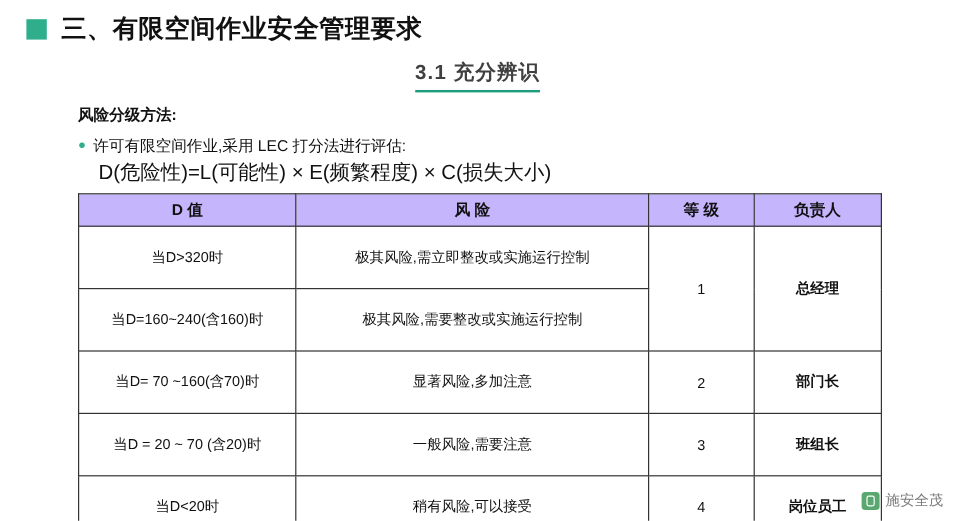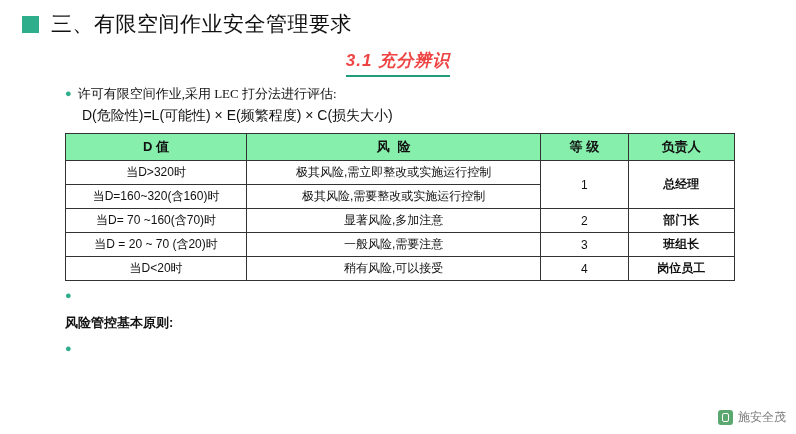--- a/index.html
+++ b/index.html
@@ -29,39 +29,38 @@
   }
   .heading-marker {
     width: 17px;
     height: 17px;
     background: #2fae8c;
     margin-right: 12px;
     flex: 0 0 auto;
   }
   .heading-text {
     font-size: 21px;
-    font-weight: normal;
+    font-weight: bold;
     color: #111111;
     letter-spacing: 0.5px;
   }
 
   
   .section-title-wrap {
     text-align: center;
     margin-top: 11px;
   }
   .section-title {
     display: inline-block;
     font-size: 17px;
     font-weight: bold;
-    color: #ef4444;
+    color: #404040;
     padding-bottom: 3px;
     border-bottom: 2px solid #1f9c7c;
     letter-spacing: 1px;
-    font-style: italic;
   }
 
   
   .content {
     padding: 0 30px 0 65px;
   }
   .subsection {
     margin-top: 14px;
     font-size: 15px;
     font-weight: bold;
@@ -84,57 +83,56 @@
   }
   .bullet-dot {
     color: #2fae8c;
     font-size: 11px;
     line-height: 17px;
     margin-right: 6px;
     flex: 0 0 auto;
   }
   .bullet-text {
     line-height: 17px;
-    font-family: Liberation Serif, serif;
   }
   .formula {
     margin-top: 5px;
     margin-left: 17px;
-    font-size: 14px;
+    font-size: 17px;
     color: #111111;
     line-height: 17px;
   }
 
   
   table.risk-table {
     margin-top: 9px;
     margin-left: 0px;
     border-collapse: collapse;
     width: 670px;
     font-size: 12px;
   }
   table.risk-table th,
   table.risk-table td {
     border: 1px solid #333333;
     text-align: center;
-    padding: 3px 2px;
+    padding: 17px 2px;
     color: #111111;
   }
   table.risk-table thead th {
-    background: #86efac;
+    background: #c4b5fd;
     font-weight: bold;
     font-size: 13px;
     padding: 4px 2px;
     text-align: center;
   }
   td.resp-cell {
     font-weight: bold;
   }
   th.col-d { width: 180px; }
-  th.col-risk { width: 300px; font-family: Liberation Mono, monospace; }
+  th.col-risk { width: 300px; }
   th.col-level { width: 85px; }
   th.col-resp { width: 105px; }
 
   
   .after-table {
     margin-top: 6px;
   }
   .small-note {
     font-size: 12.5px;
   }
@@ -181,20 +179,21 @@
     <div class="heading-text">三、有限空间作业安全管理要求</div>
   </div>
 
   <div class="section-title-wrap">
     <span class="section-title">3.1  充分辨识</span>
   </div>
 
   <div class="content">
 
 
+    <div class="bold-label">风险分级方法:</div>
 
     <div class="bullet-line">
       <span class="bullet-dot">●</span>
       <span class="bullet-text">许可有限空间作业,采用 LEC 打分法进行评估:</span>
     </div>
 
     <div class="formula">D(危险性)=L(可能性) ×  E(频繁程度)  × C(损失大小)</div>
 
     <table class="risk-table">
       <thead>
@@ -206,21 +205,21 @@
         </tr>
       </thead>
       <tbody>
         <tr>
           <td>当D&gt;320时</td>
           <td>极其风险,需立即整改或实施运行控制</td>
           <td rowspan="2">1</td>
           <td rowspan="2" class="resp-cell">总经理</td>
         </tr>
         <tr>
-          <td>当D=160~320(含160)时</td>
+          <td>当D=160~240(含160)时</td>
           <td>极其风险,需要整改或实施运行控制</td>
         </tr>
         <tr>
           <td>当D= 70 ~160(含70)时</td>
           <td>显著风险,多加注意</td>
           <td>2</td>
           <td class="resp-cell">部门长</td>
         </tr>
         <tr>
           <td>当D = 20 ~ 70 (含20)时</td>

